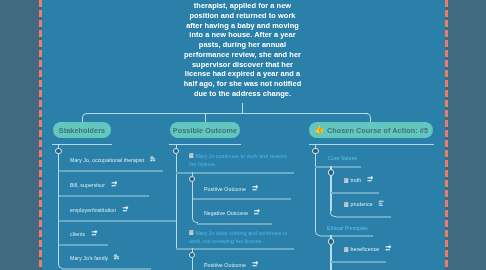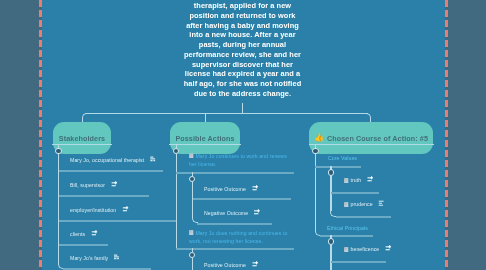--- a/index.html
+++ b/index.html
@@ -21,21 +21,21 @@
   .v{position:absolute;width:1.4px;background:#b9dbe8;}
   
   .cornerR{position:absolute;border-left:1.4px solid #b9dbe8;border-top:1.4px solid #b9dbe8;
           border-top-left-radius:5px;box-sizing:border-box;}
   .cornerL{position:absolute;border-right:1.4px solid #b9dbe8;border-top:1.4px solid #b9dbe8;
           border-top-right-radius:5px;box-sizing:border-box;}
   
   .elbow{position:absolute;border-left:1.4px solid #b9dbe8;border-bottom:1.4px solid #b9dbe8;
           border-bottom-left-radius:5px;box-sizing:border-box;}
 
-  .bubble{position:absolute;height:32px;border-radius:11px;background:#62c7be;
+  .bubble{position:absolute;height:16px;border-radius:11px;background:#62c7be;
           display:flex;align-items:center;justify-content:center;
           color:#41707a;font-size:7.2px;font-weight:bold;letter-spacing:.1px;}
   .bubble .lbl{white-space:nowrap;}
   .thumb{font-size:8px;margin-right:3px;line-height:1;}
 
   .dot{position:absolute;width:6.6px;height:6.6px;border-radius:50%;
        background:#2d5c74;border:1.25px solid #d5e9f2;box-sizing:border-box;}
 
   .item{position:absolute;white-space:nowrap;font-size:6px;color:#dfeef6;letter-spacing:.1px;
         transform:scaleX(0.862);transform-origin:0 50%;}
@@ -60,21 +60,21 @@
   <div class="h" style="left:86px;top:113px;width:282px;"></div>
 
   <div class="cornerR" style="left:82px;top:113px;width:5px;height:10px;"></div>
   <div class="v" style="left:205px;top:113px;height:10px;"></div>
   <div class="cornerL" style="left:366px;top:113px;width:5px;height:10px;"></div>
 
   <div class="bubble" style="left:53px;top:122px;width:58px;">
       <span class="lbl">Stakeholders</span>
     </div>
   <div class="bubble" style="left:170px;top:122px;width:70px;">
-      <span class="lbl">Possible Actions</span>
+      <span class="lbl">Possible Outcome</span>
     </div>
   <div class="bubble" style="left:309px;top:122px;width:124px;">
       <span class="thumb">👍</span>
       <span class="lbl">Chosen Course of Action: #5</span>
     </div>
 
   <div class="h" style="left:52.4px;top:144px;width:59.3px;"></div>
   <div class="h" style="left:169.3px;top:144px;width:71.3px;"></div>
   <div class="h" style="left:309px;top:144px;width:125px;"></div>
 

